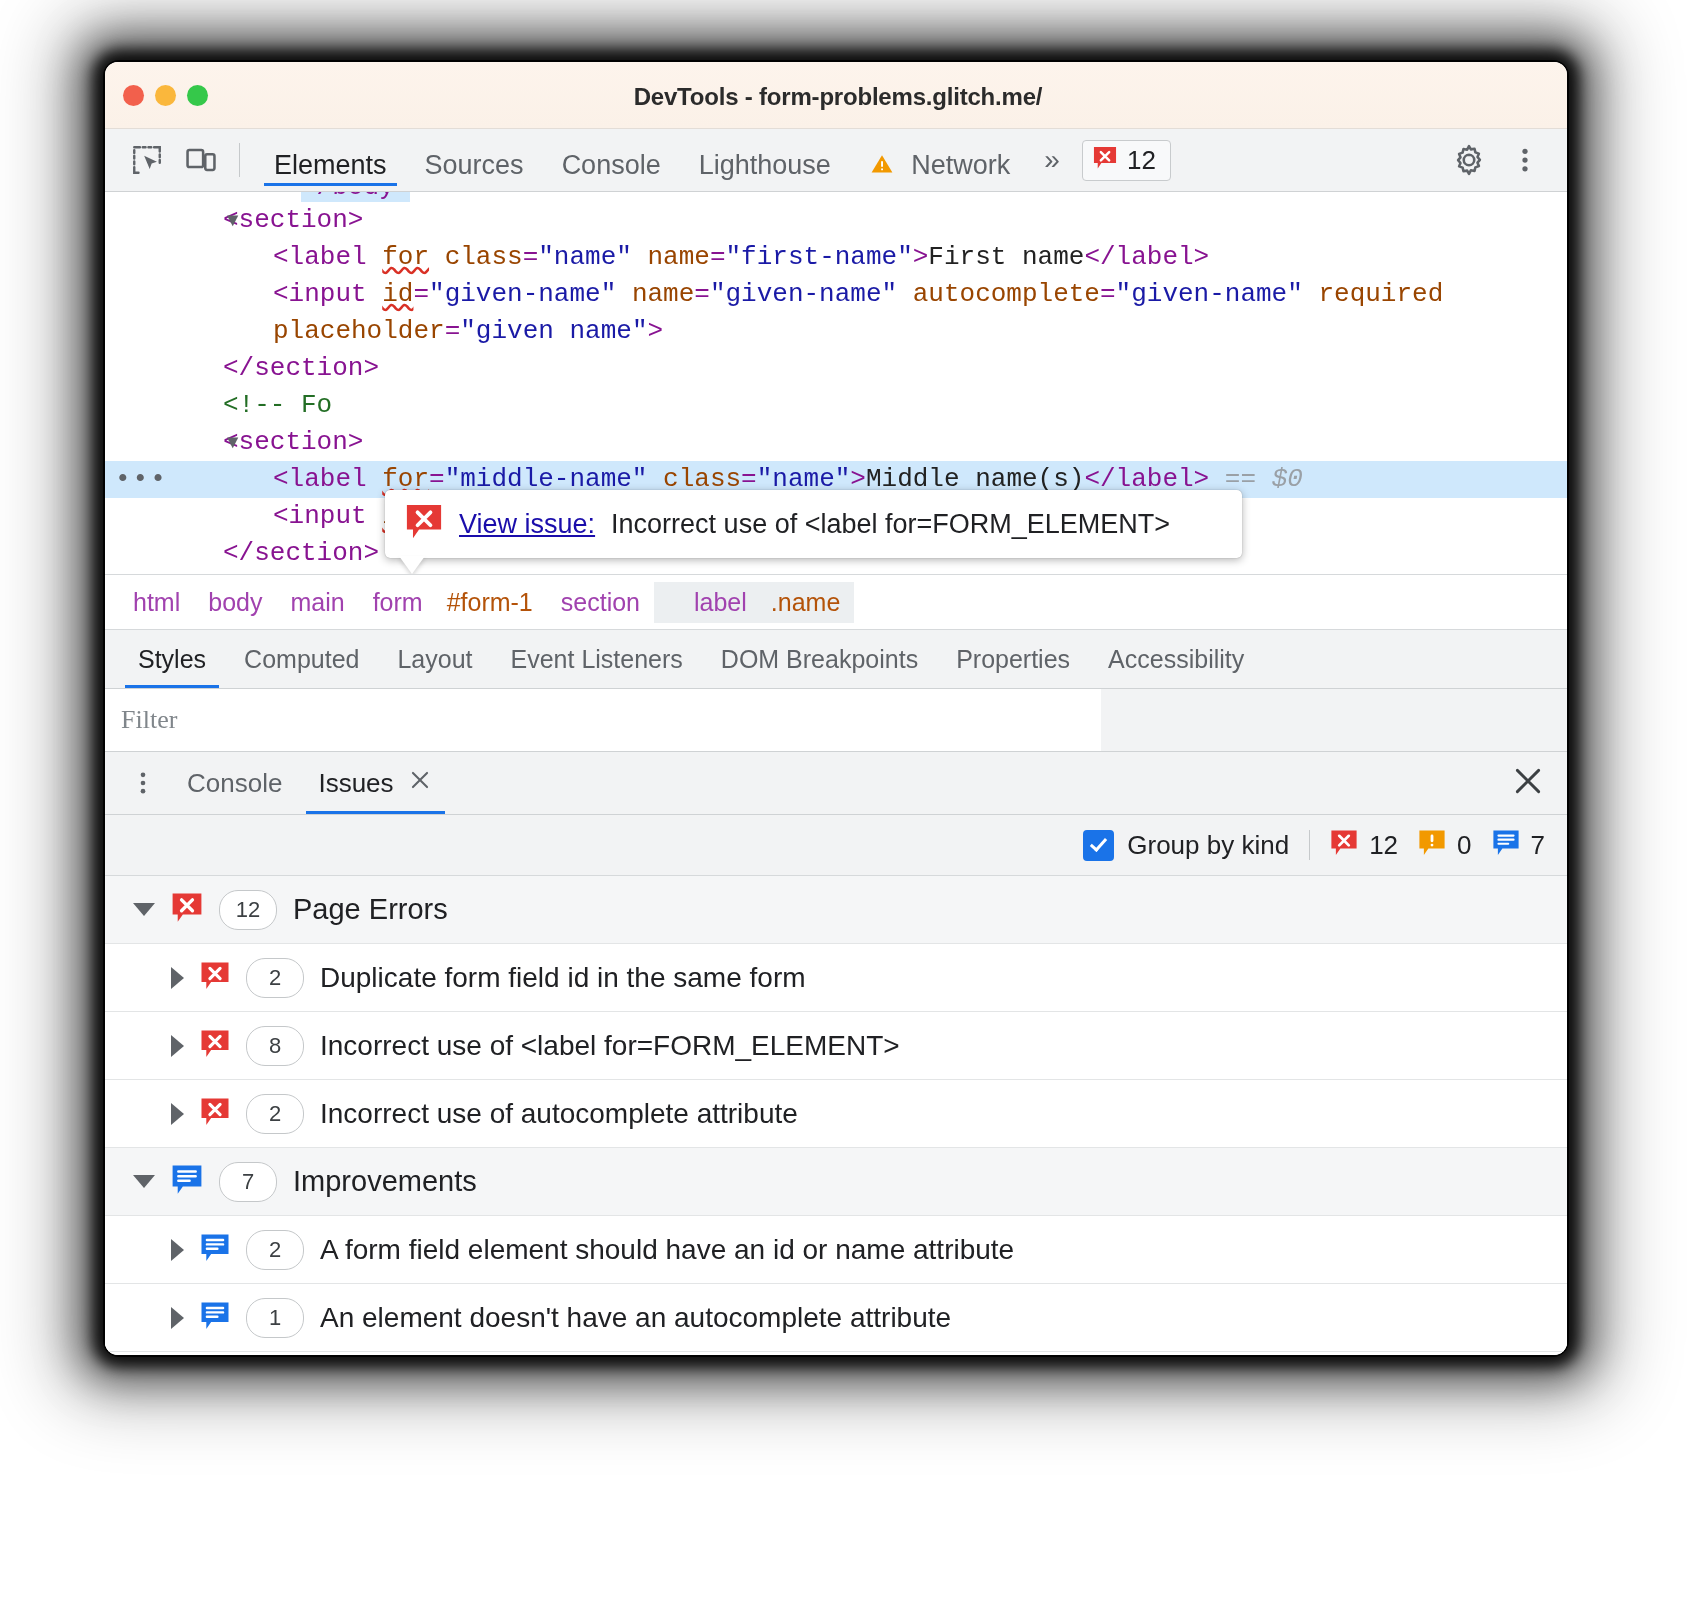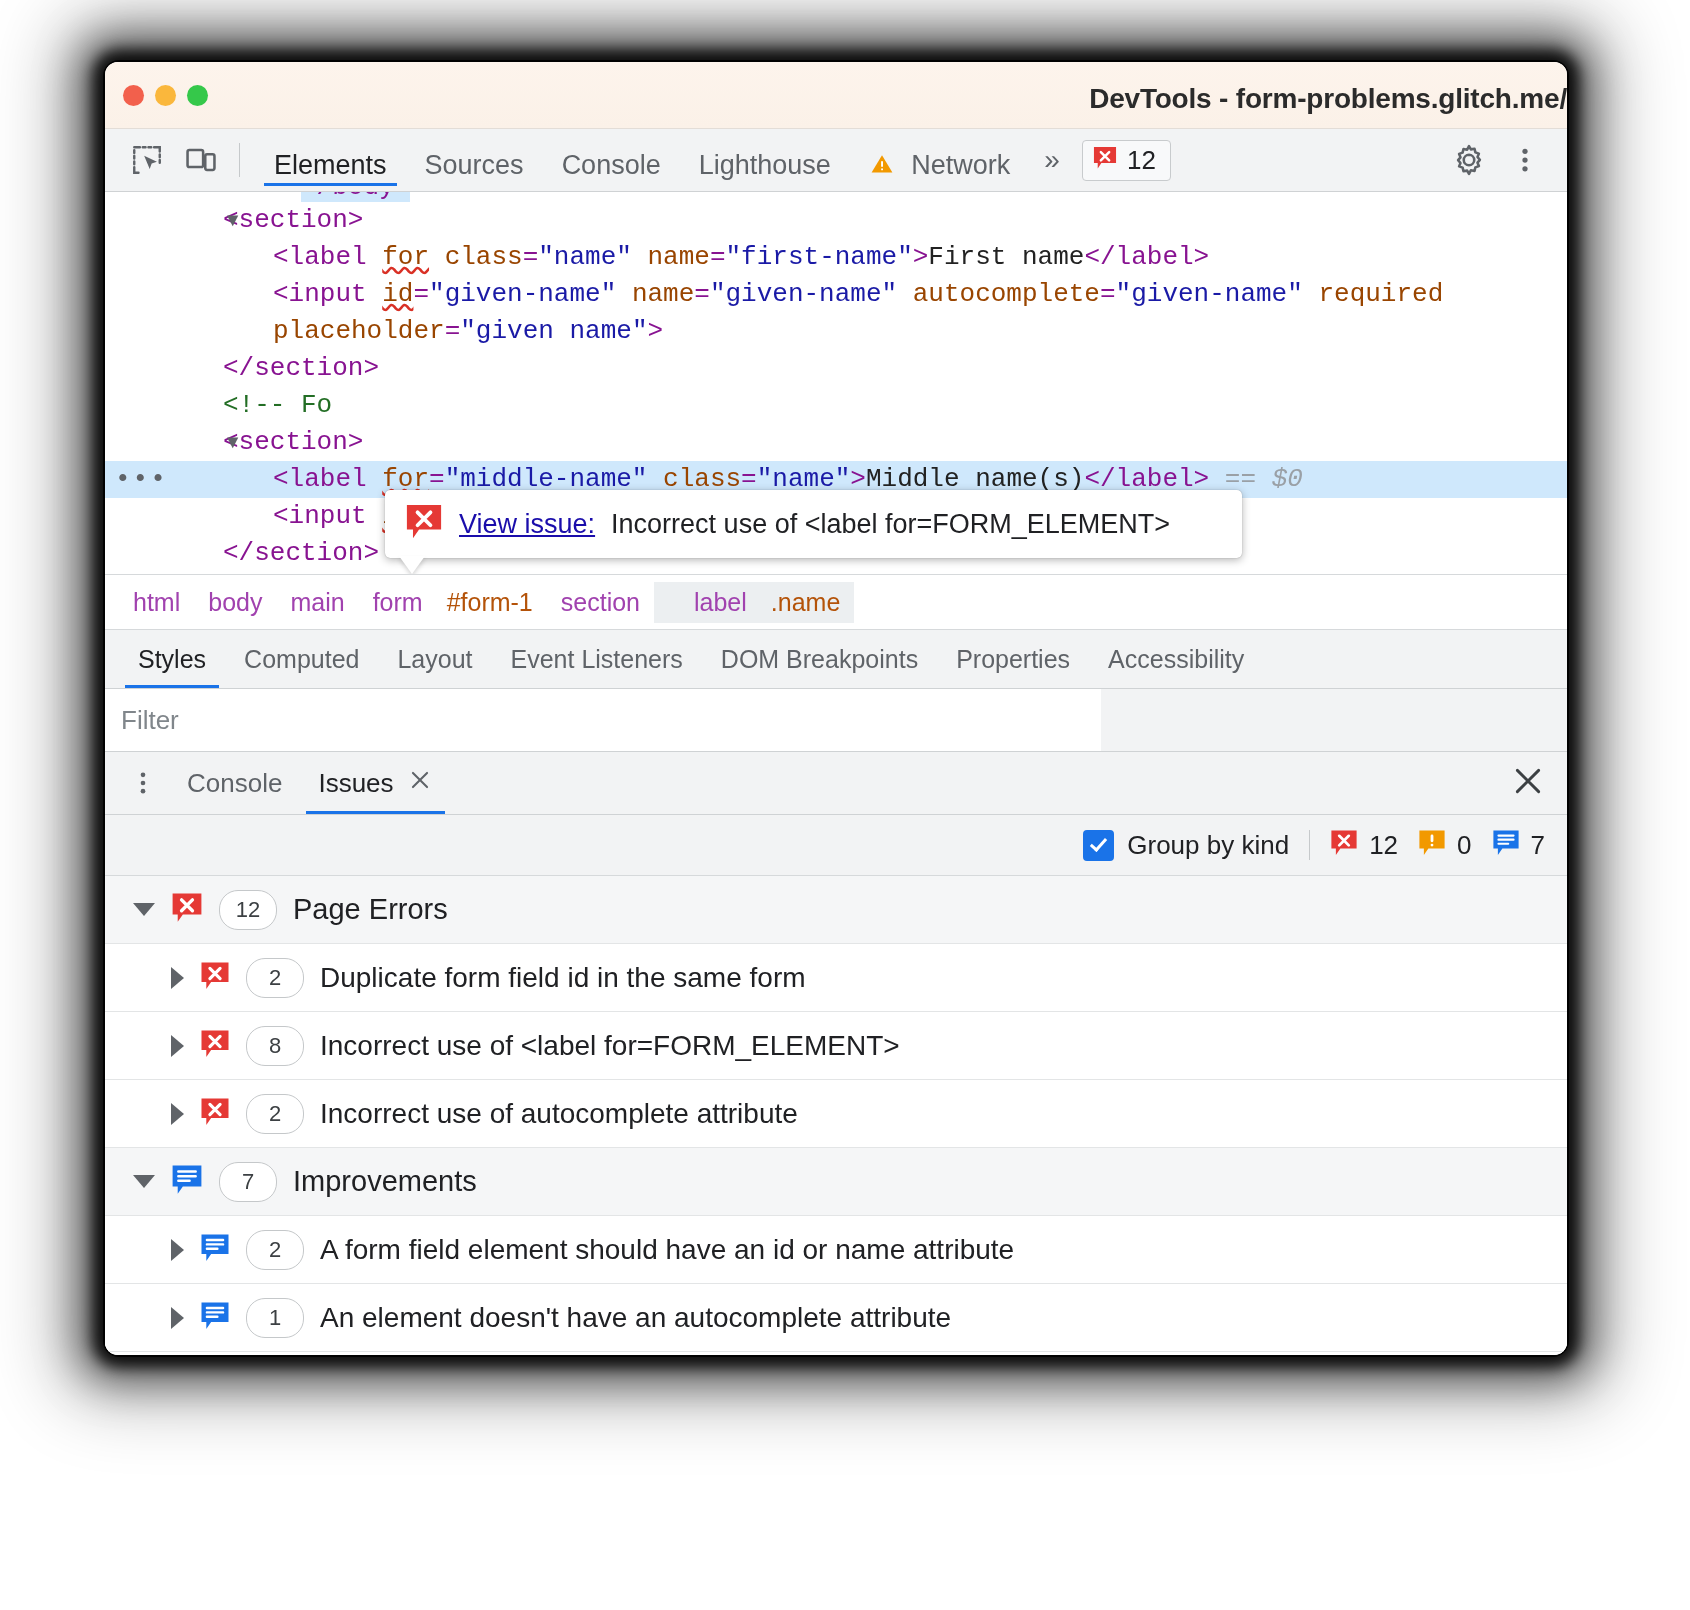--- a/index.html
+++ b/index.html
@@ -58,22 +58,22 @@
     left: 18px; top: 23px;
     display: flex; gap: 11px;
   }
   .dot { width: 21px; height: 21px; border-radius: 50%; }
   .dot.red    { background: #f2604c; }
   .dot.yellow { background: #fab73c; }
   .dot.green  { background: #35c84a; }
   .titlebar-title {
     position: absolute;
     left: 4px; right: 0; top: 21px;
-    text-align: right;
-    font-size: 28px;
+    text-align: center;
+    font-size: 24px;
     font-weight: bold;
     color: #2b2b2b;
     letter-spacing: -0.2px;
   }
 
   
   .dt-toolbar {
     height: 62px;
     background: #f2f3f4;
     border-bottom: 1px solid #cfd2d4;
@@ -273,21 +273,21 @@
   }
   .filter-input {
     flex: 1;
     height: 60px;
     background: #fff;
     border: none;
     outline: none;
     font-size: 26px;
     color: #202124;
     padding-left: 16px;
-    font-family: Liberation Sans, sans-serif;
+    font-family: Liberation Serif, serif;
     max-width: 978px;
   }
   .filter-input::placeholder { color: #80868b; }
   .fb-right {
     display: flex; align-items: center; gap: 14px;
     margin-left: auto; padding-right: 18px;
   }
   .mono-btn {
     font-family: "Liberation Mono", monospace;
     font-size: 26px;

